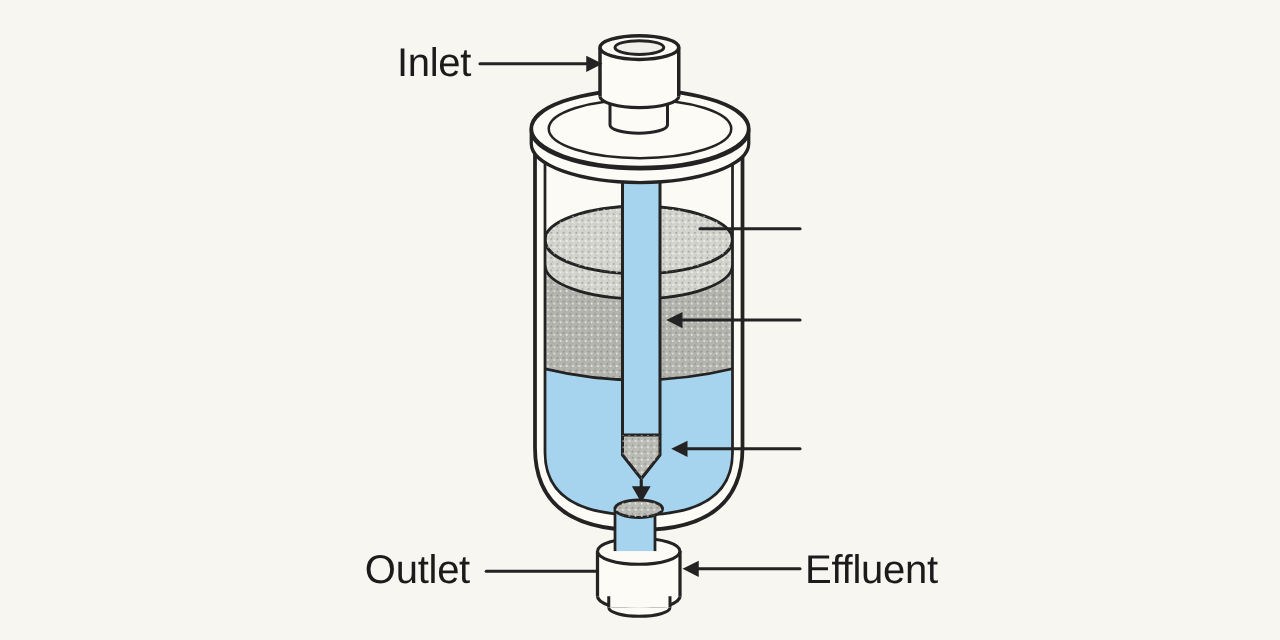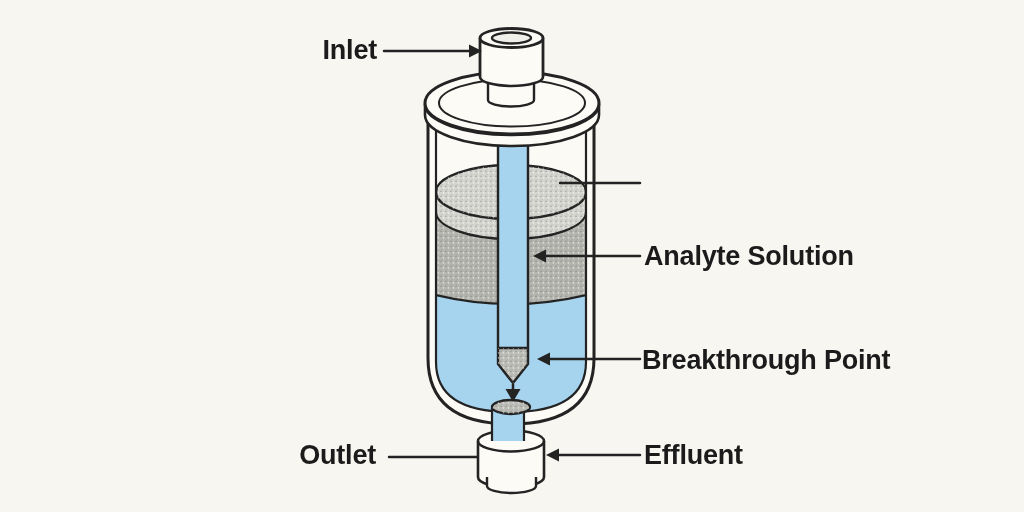--- a/index.html
+++ b/index.html
@@ -5,21 +5,21 @@
   html,body{margin:0;padding:0;}
   body{width:1024px;height:512px;overflow:hidden;}
   .stage{
     position:relative;width:1024px;height:512px;
     background:#f8f6f0;
     font-family:"Liberation Sans", sans-serif;
   }
   .stage svg{position:absolute;left:0;top:0;}
   .lbl{
     position:absolute;
-    font-size:27px;line-height:30px;font-weight:700;
+    font-size:32px;line-height:30px;font-weight:400;
     color:#1b1b1b;white-space:nowrap;letter-spacing:-0.2px;
   }
   .lbl.right-align{text-align:right;}
   .ink{stroke:#232323;fill:none;}
 </style>
 </head>
 <body>
 
 <div class="stage" style="background: rgb(248, 246, 240);">
 
@@ -133,21 +133,19 @@
       <path class="ink" d="M389,457 H477" stroke-width="2.5"></path>
 
       <path class="ink" d="M559,455 H640" stroke-width="2.5"></path>
       <path d="M559,448.5 L559,461.5 L546,455 Z" fill="#232323"></path>
     </g>
   </svg>
 
   <div class="lbl right-align" style="right: 647px; top: 35px; color: rgb(27, 27, 27);">Inlet</div>
 
 
-  <div class="lbl" style="left: 644px; top: 241px; color: rgb(27, 27, 27);">Analyte Solution</div>
 
-  <div class="lbl" style="left: 642px; top: 345px; color: rgb(27, 27, 27);">Breakthrough Point</div>
 
   <div class="lbl" style="left: 644px; top: 440px; color: rgb(27, 27, 27);">Effluent</div>
 
   <div class="lbl right-align" style="right: 648px; top: 440px; color: rgb(27, 27, 27);">Outlet</div>
 
 </div>
 
 </body></html>

